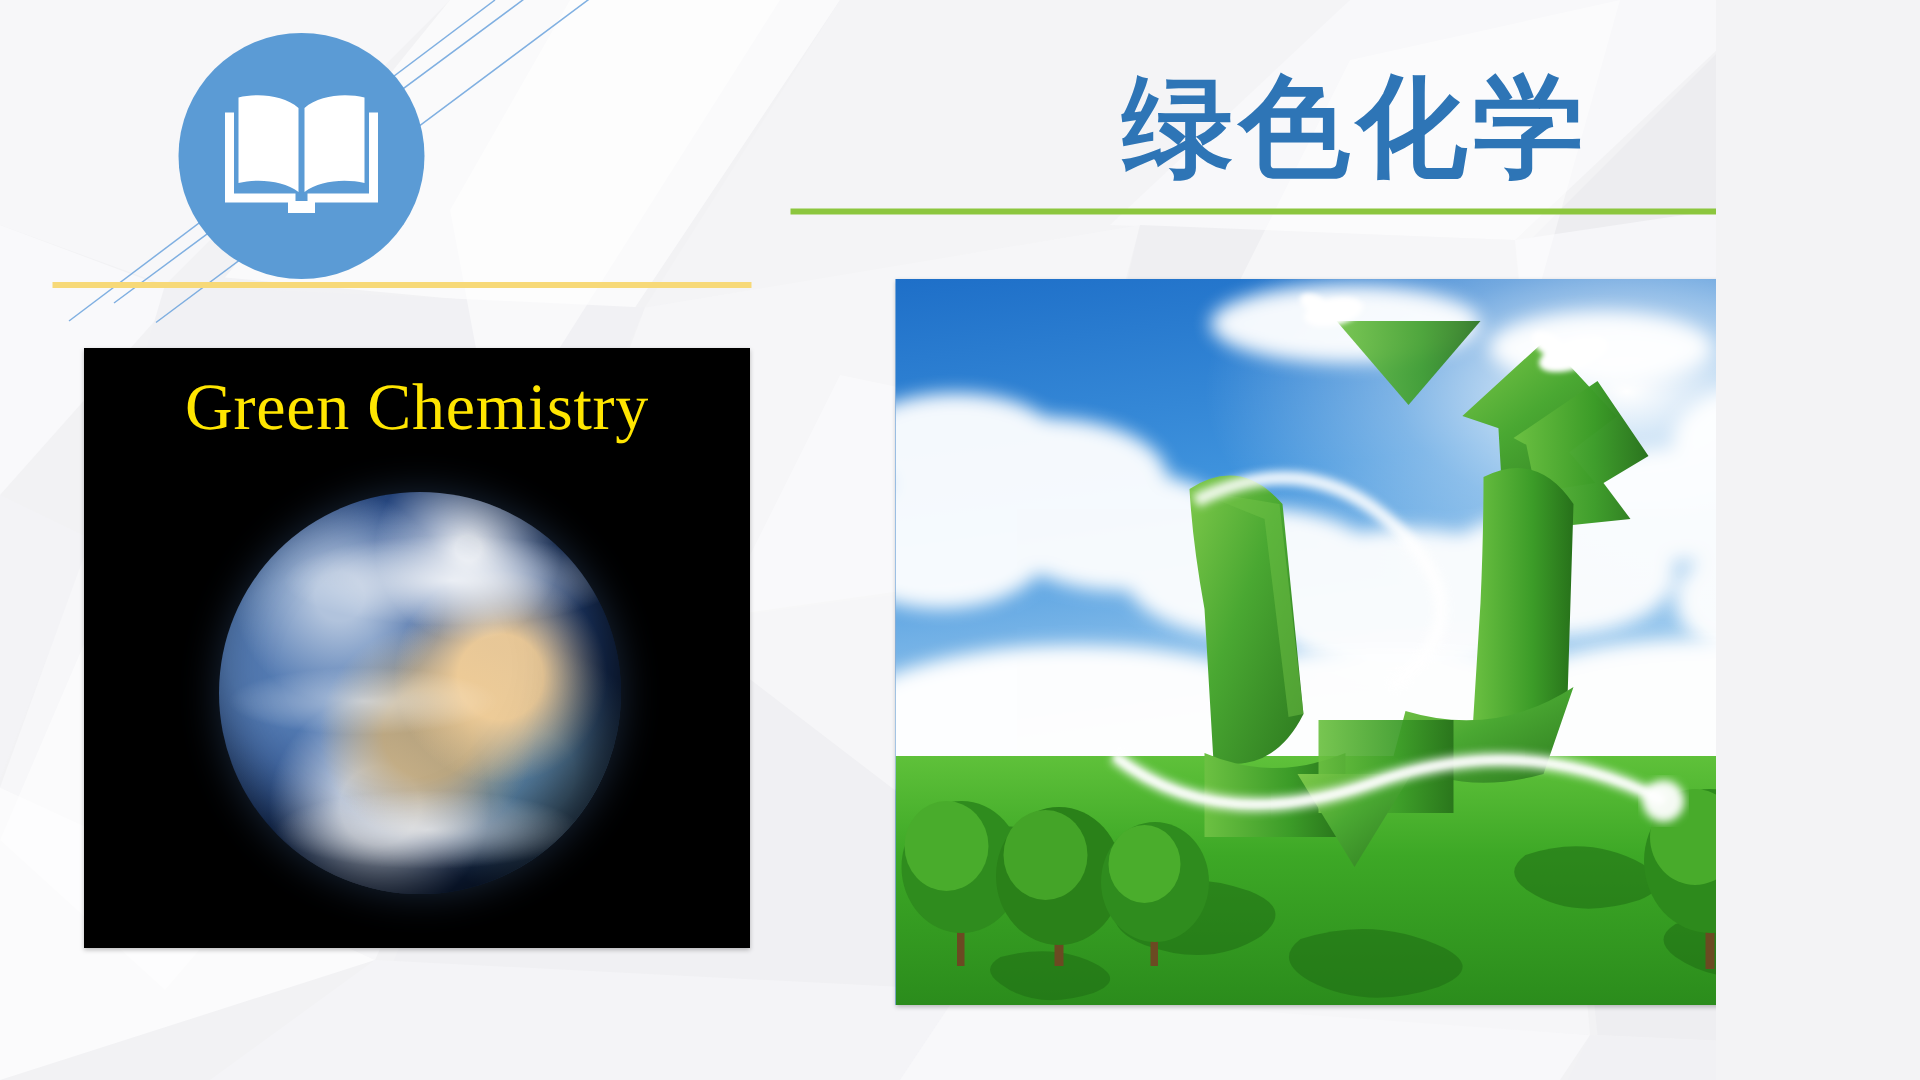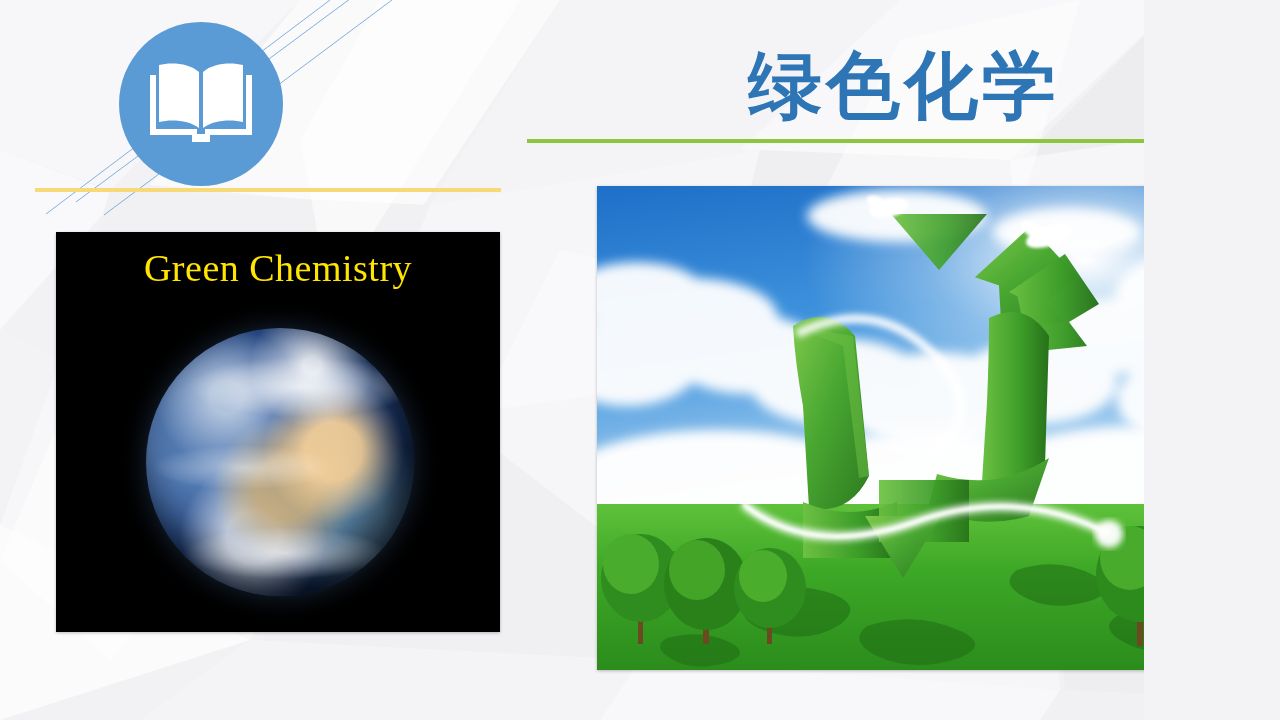--- a/index.html
+++ b/index.html
@@ -31,21 +31,21 @@
 
   
   .title{position:absolute;left:748px;top:48px;color:#2e75b6;
          font-size:74px;font-weight:bold;letter-spacing:4px;line-height:1;
          font-family:"DejaVu Sans","Liberation Sans",sans-serif;white-space:nowrap;}
 
   
   .pic-left{position:absolute;left:56px;top:232px;width:444px;height:400px;background:#000;
             overflow:hidden;box-shadow:0 1px 3px rgba(0,0,0,.25);}
   .gc-caption{position:absolute;left:0;right:0;top:14px;text-align:center;color:#ffe500;
-              font-family:"Liberation Serif","DejaVu Serif",serif;font-size:38px;letter-spacing:.5px;}
+              font-family:"Liberation Serif","DejaVu Serif",serif;font-size:44px;letter-spacing:.5px;}
   .earth{position:absolute;left:50%;top:96px;width:268px;height:268px;margin-left:-132px;border-radius:50%;
     background:
       radial-gradient(circle at 62% 14%, rgba(255,255,255,.85) 0 3%, rgba(255,255,255,0) 22%),
       radial-gradient(circle at 30% 26%, rgba(255,255,255,.55) 0 6%, rgba(255,255,255,0) 26%),
       radial-gradient(circle at 70% 46%, rgba(242,206,152,.95) 0 12%, rgba(242,206,152,0) 30%),
       radial-gradient(circle at 52% 60%, rgba(196,168,118,.85) 0 14%, rgba(196,168,118,0) 34%),
       radial-gradient(circle at 40% 78%, rgba(255,255,255,.7) 0 10%, rgba(255,255,255,0) 28%),
       radial-gradient(circle at 78% 70%, rgba(120,170,200,.7) 0 10%, rgba(120,170,200,0) 30%),
       radial-gradient(circle at 20% 40%, rgba(90,130,185,.85) 0 18%, rgba(90,130,185,0) 44%),
       radial-gradient(circle at 38% 32%, #2b4f8e 0 46%, #16305e 72%, #0a1a36 100%);

